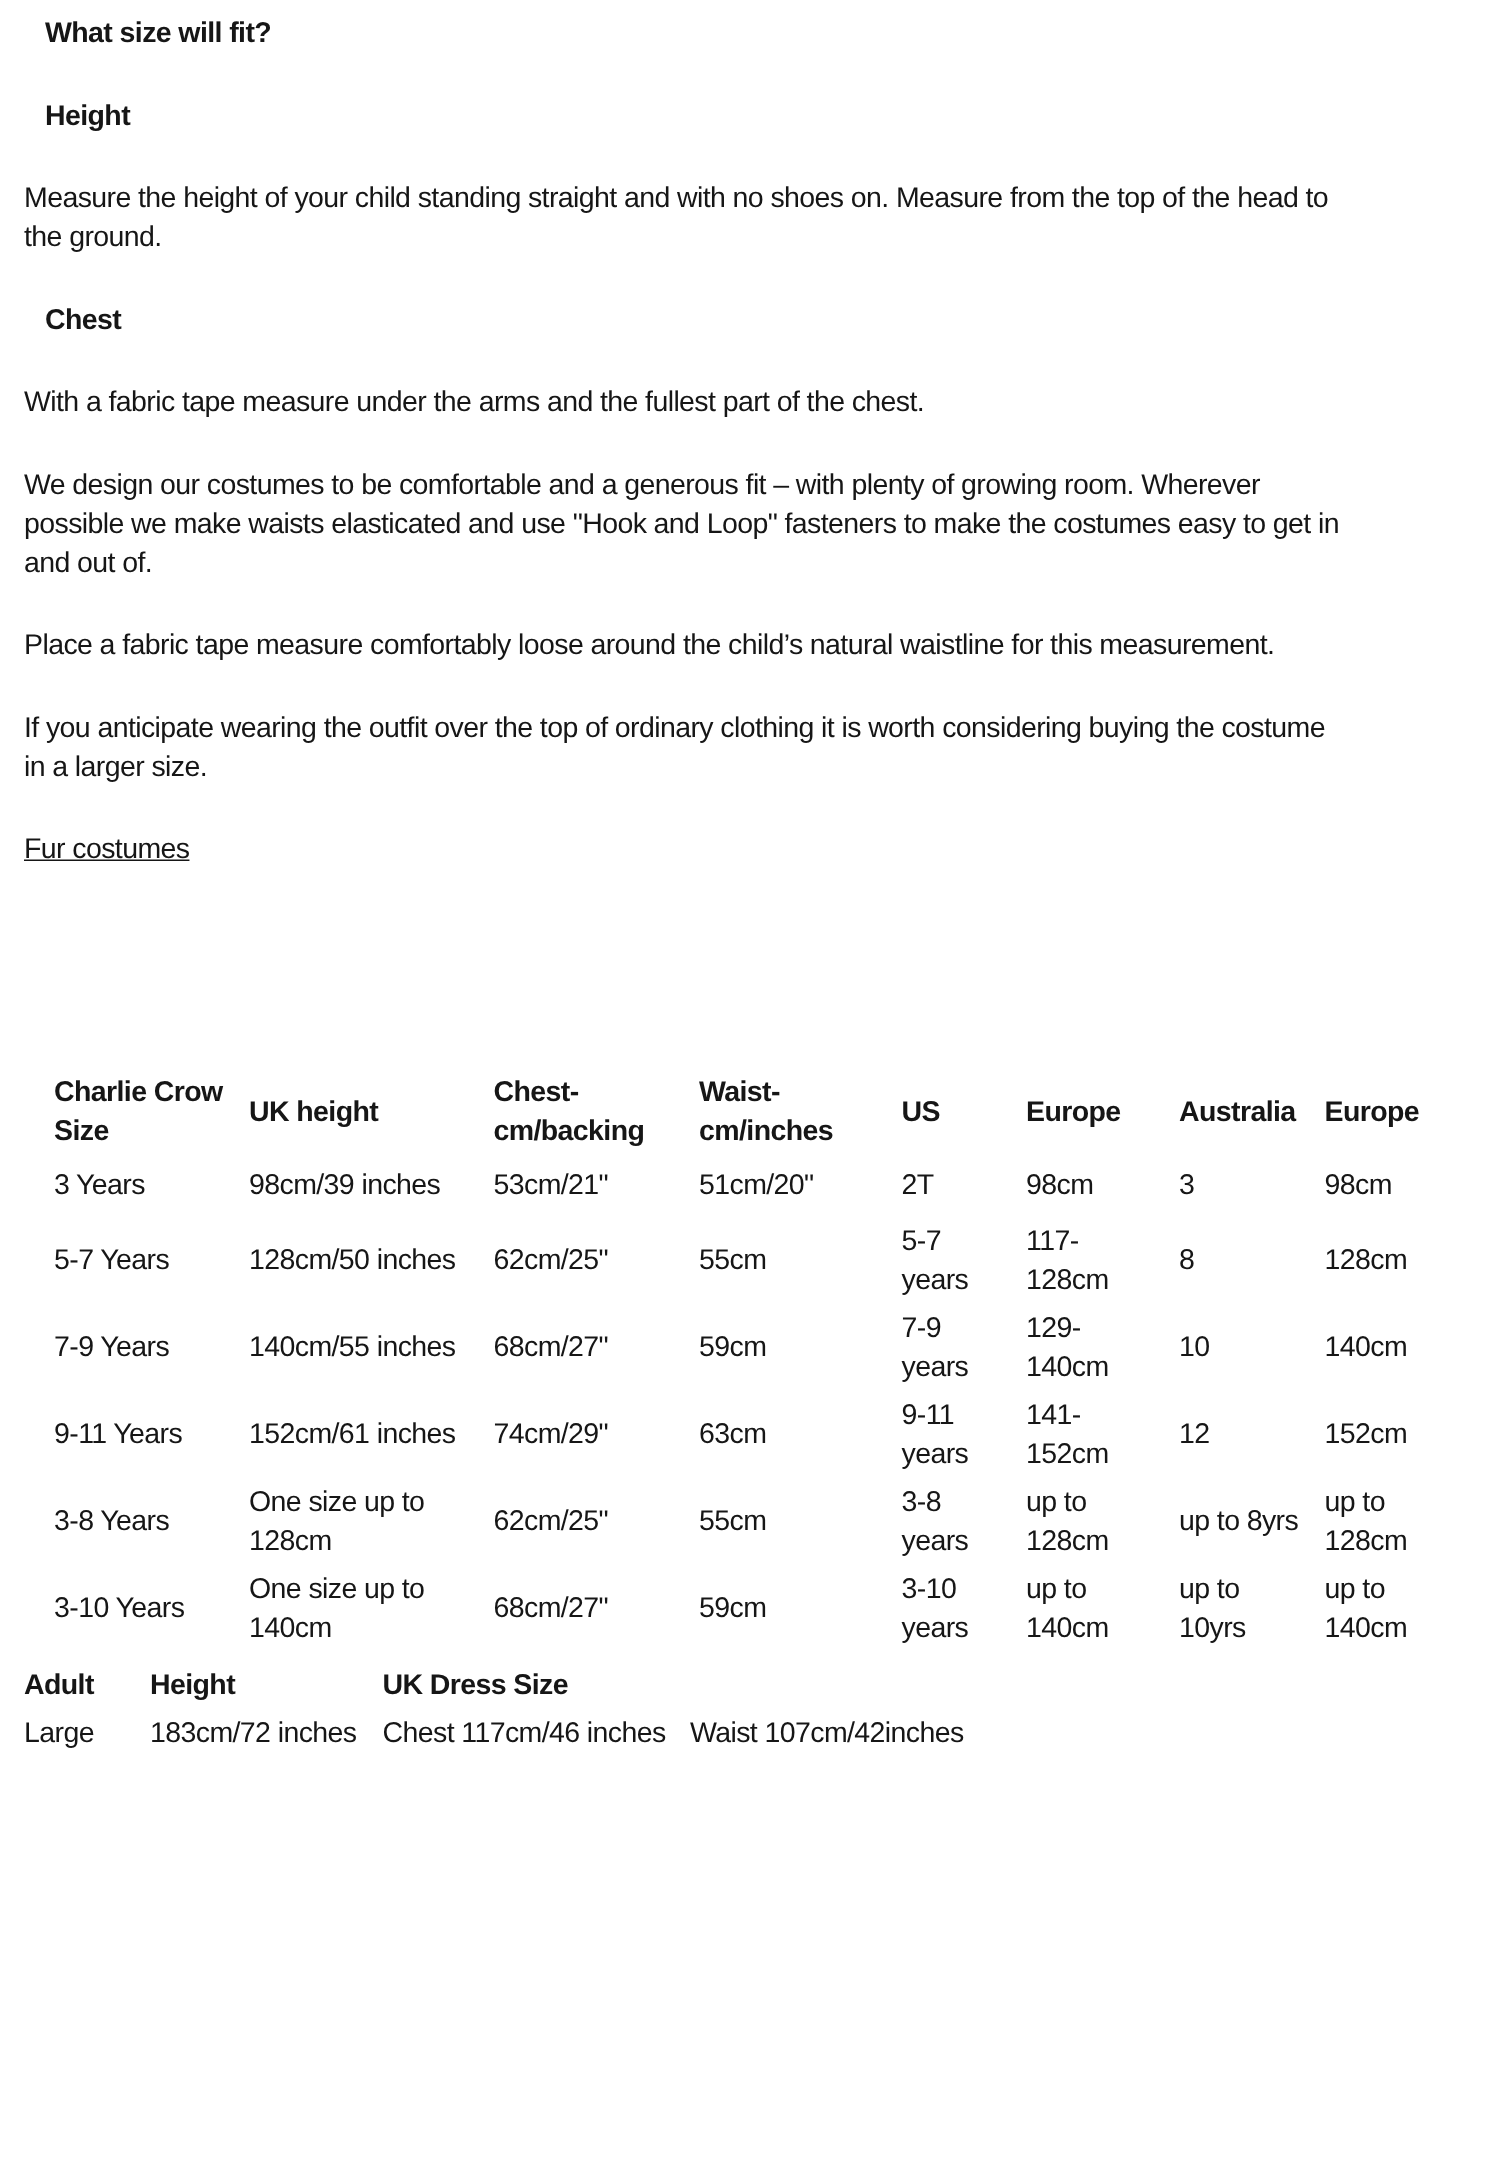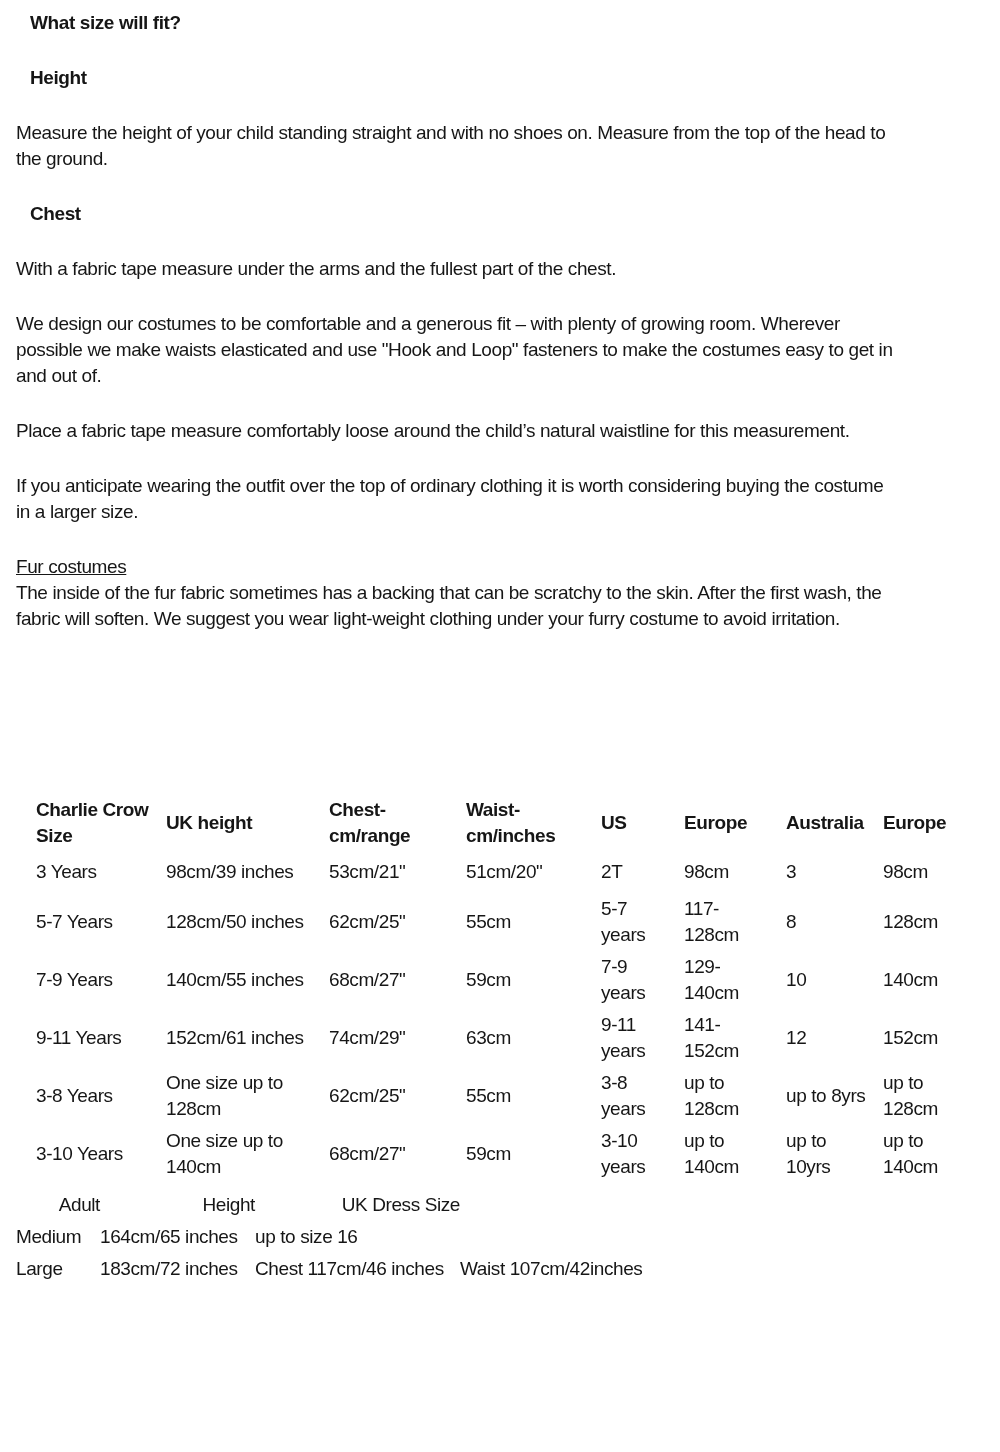--- a/index.html
+++ b/index.html
@@ -41,21 +41,21 @@
     line-height: 26px;
   }
 
   .size-table { width: 967px; margin-left: 20px; }
   .size-table thead th { font-weight: bold; height: 56px; }
   .size-table tbody tr { height: 58px; }
   .size-table tbody tr:first-child { height: 42px; }
 
   .adult-table { width: 964px; margin-top: 6px; }
   .adult-table th, .adult-table td { height: 32px; }
-  .adult-table thead th { font-weight: normal; text-align: right; }
+  .adult-table thead th { font-weight: bold; }
 </style>
 </head>
 <body>
 
 <div class="doc">
   <div class="heading">What size will fit?</div>
 
   <div class="heading">Height</div>
   <div class="para">Measure the height of your child standing straight and with no shoes on. Measure from the top of the head to
 the ground.</div>
@@ -65,43 +65,41 @@
 
   <div class="para">We design our costumes to be comfortable and a generous fit – with plenty of growing room. Wherever
 possible we make waists elasticated and use "Hook and Loop" fasteners to make the costumes easy to get in
 and out of.</div>
 
   <div class="para">Place a fabric tape measure comfortably loose around the child’s natural waistline for this measurement.</div>
   <div class="para">If you anticipate wearing the outfit over the top of ordinary clothing it is worth considering buying the costume
 in a larger size.</div>
 
   <div class="fur-heading">Fur costumes</div>
-  <div class="para">The inside of the fur fabric sometimes has a backing that can be scratchy to the skin. After the first wash, the
-fabric will soften. We suggest you wear light-weight clothing under your furry costume to avoid irritation.</div>
 
   <div class="spacer"></div>
 
   <table class="size-table">
       <colgroup>
         <col style="width: 130px;">
         <col style="width: 163px;">
         <col style="width: 137px;">
         <col style="width: 135px;">
         <col style="width: 83px;">
         <col style="width: 102px;">
         <col style="width: 97px;">
         <col style="width: 120px;">
       </colgroup>
       <thead>
         <tr>
           <th>Charlie Crow
 Size</th>
           <th>UK height</th>
           <th>Chest-
-cm/range</th>
+cm/backing</th>
           <th>Waist-
 cm/inches</th>
           <th>US</th>
           <th>Europe</th>
           <th>Australia</th>
           <th>Europe</th>
         </tr>
       </thead>
       <tbody>
         <tr>
@@ -192,26 +190,20 @@
       <thead>
         <tr>
           <th>Adult</th>
           <th>Height</th>
           <th>UK Dress Size</th>
           <th></th>
         </tr>
       </thead>
       <tbody>
         <tr>
-          <td>Medium</td>
-          <td>164cm/65 inches</td>
-          <td>up to size 16</td>
-          <td></td>
-        </tr>
-        <tr>
           <td>Large</td>
           <td>183cm/72 inches</td>
           <td>Chest 117cm/46 inches</td>
           <td>Waist 107cm/42inches</td>
         </tr>
       </tbody>
     </table>
 </div>
 
 </body></html>

